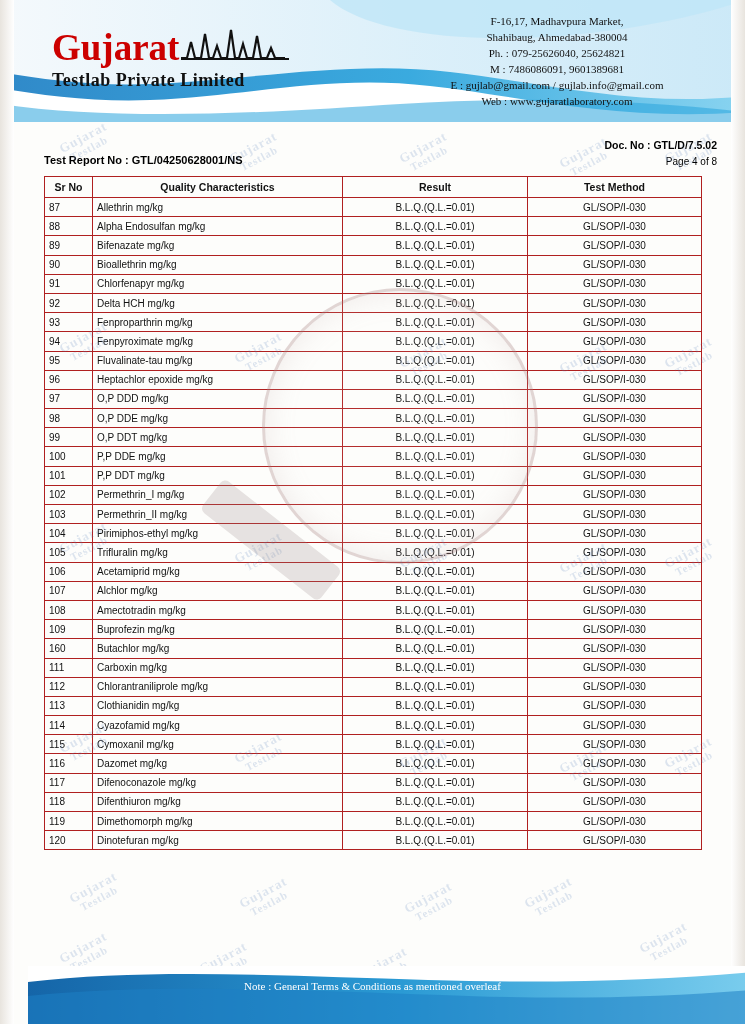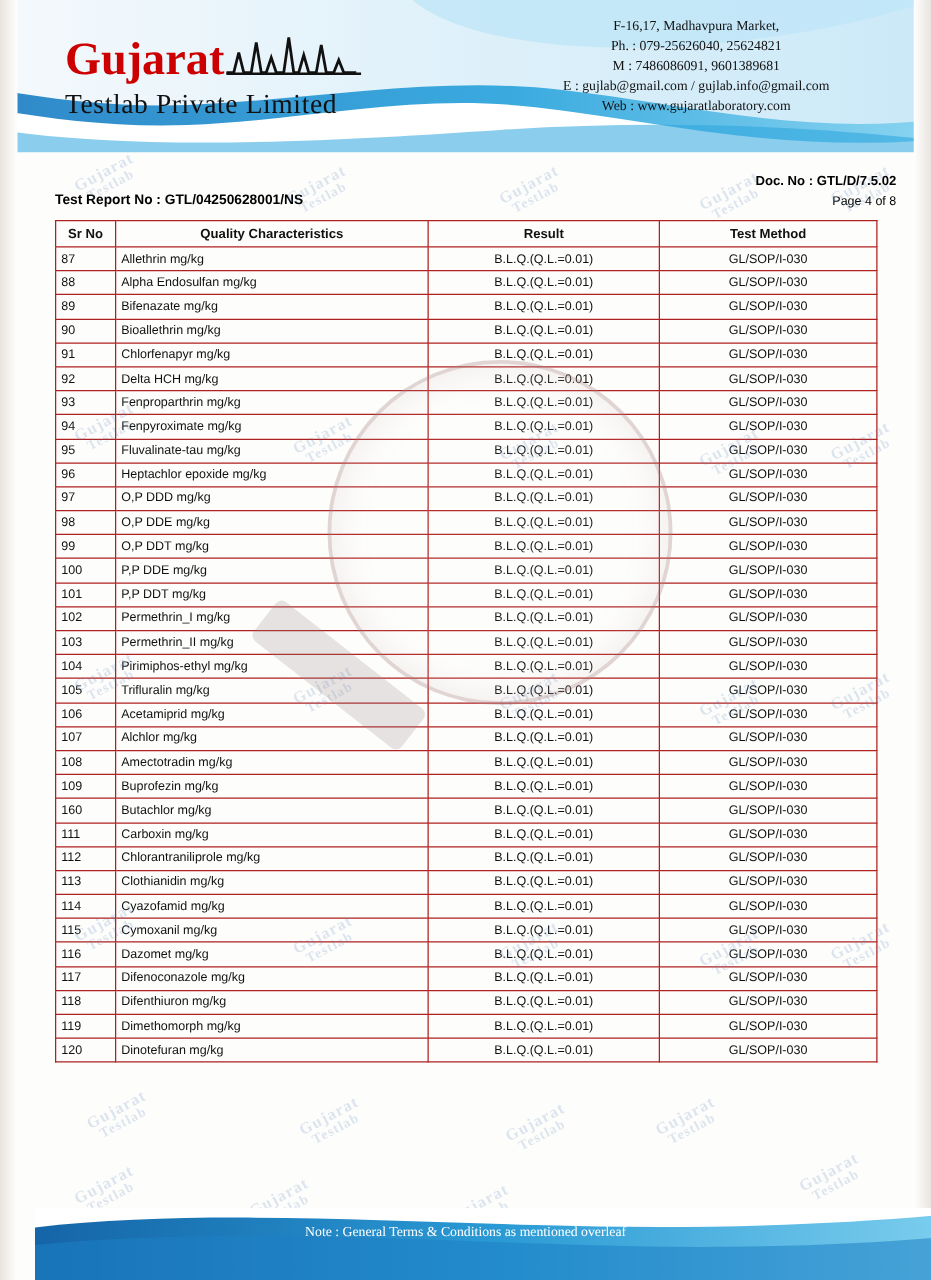--- a/index.html
+++ b/index.html
@@ -52,22 +52,22 @@
     line-height: 1;
     display: flex;
     align-items: flex-end;
   }
   .logo-wave {
     margin-left: 2px;
     margin-bottom: 2px;
   }
   .logo-sub {
     font-family: "Liberation Serif", serif;
-    font-size: 22px;
-    font-weight: normal;
+    font-size: 18px;
+    font-weight: bold;
     color: #111111;
     margin-top: 4px;
     letter-spacing: 0.5px;
   }
   .contact-block {
     position: absolute;
     right: 28px;
     top: 14px;
     text-align: center;
     font-family: "Liberation Serif", serif;
@@ -250,20 +250,21 @@
         <svg class="logo-wave" width="108" height="36" viewBox="0 0 108 36">
           <polyline points="0,30 6,30 10,14 14,30 20,30 24,6 28,30 32,30 36,18 40,30 46,30 50,2 54,30 58,30 62,16 66,30 72,30 76,8 80,30 86,30 90,20 94,30 104,30" fill="none" stroke="#111111" stroke-width="2.2"></polyline>
           <line x1="0" y1="31" x2="108" y2="31" stroke="#111111" stroke-width="2"></line>
         </svg>
       </div>
       <div class="logo-sub">Testlab Private Limited</div>
     </div>
 
     <div class="contact-block">
       <div>F-16,17, Madhavpura Market,</div>
+      <div>Shahibaug, Ahmedabad-380004</div>
       <div>Ph. : 079-25626040, 25624821</div>
       <div>M : 7486086091, 9601389681</div>
       <div>E : gujlab@gmail.com / gujlab.info@gmail.com</div>
       <div>Web : www.gujaratlaboratory.com</div>
     </div>
   </div>
 
   <div class="reportno">Test Report No : GTL/04250628001/NS</div>
   <div class="docinfo">
     <div class="docno">Doc. No : GTL/D/7.5.02</div>

